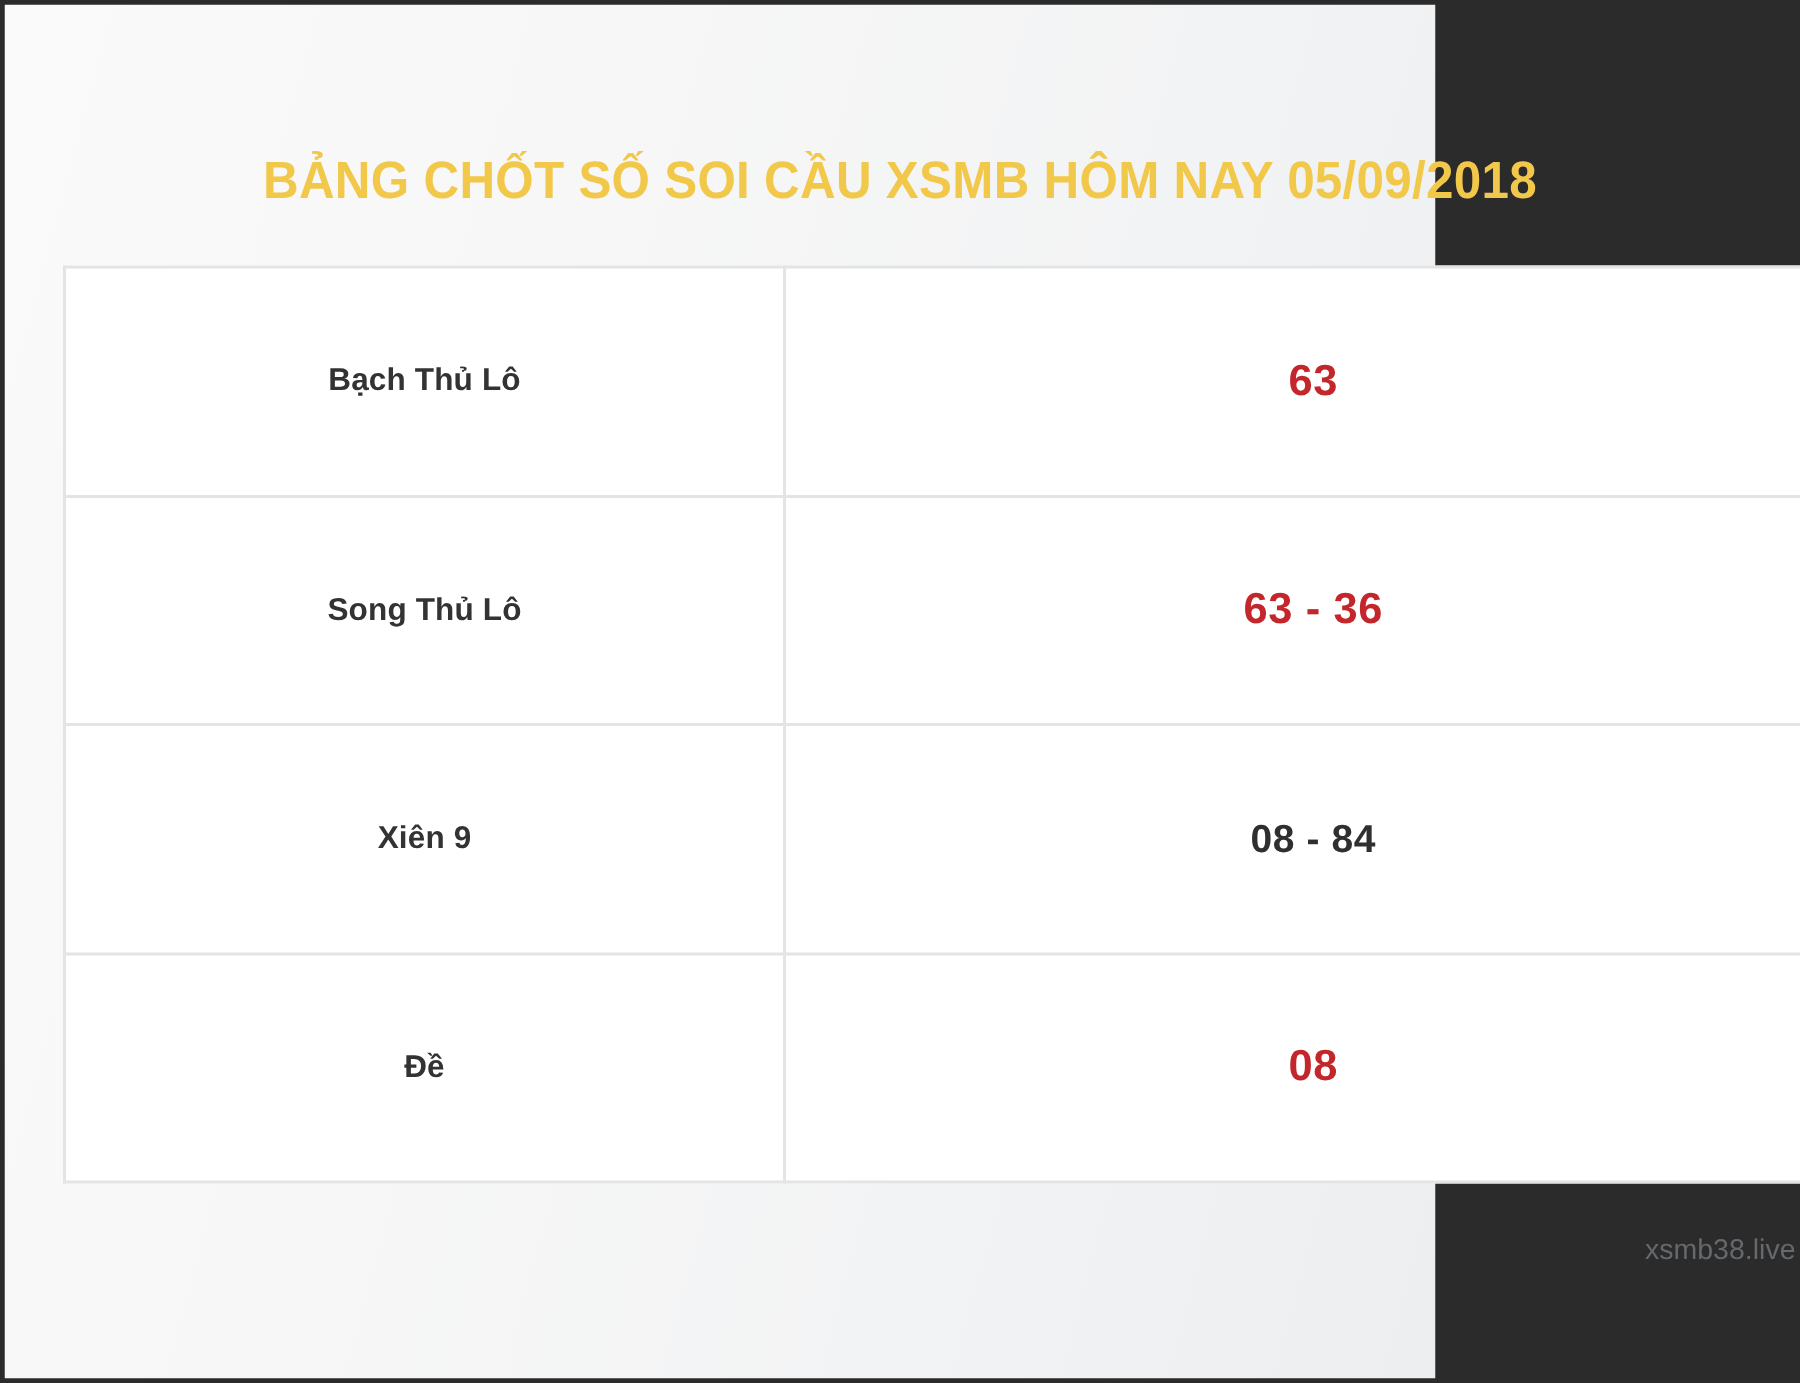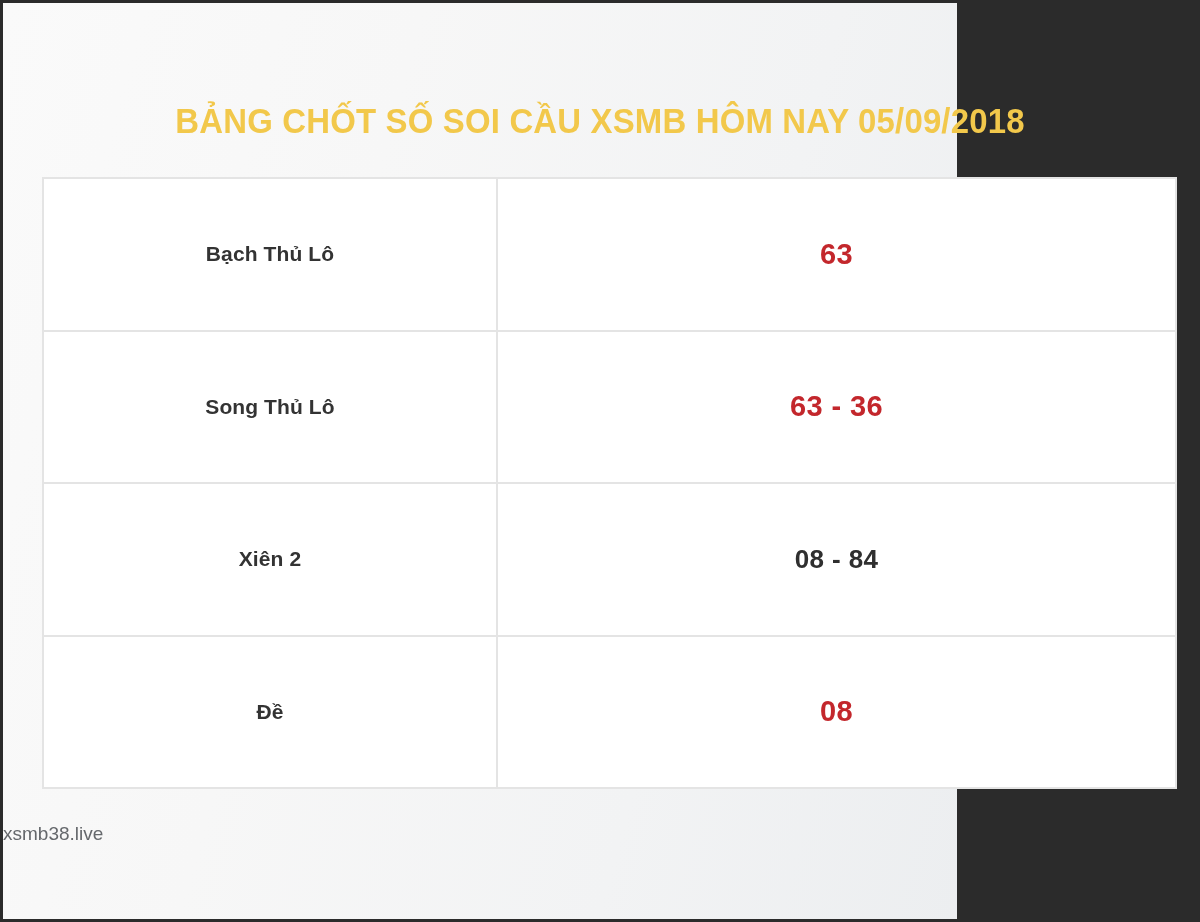--- a/index.html
+++ b/index.html
@@ -66,21 +66,21 @@
     border-collapse: collapse;
     table-layout: fixed;
     background: #ffffff;
   }
 
   table.chot-table td {
     border: 2px solid #e4e4e4;
     background: #ffffff;
     text-align: center;
     vertical-align: middle;
-    padding: 3px;
+    padding: 16px;
     height: 87px;
   }
 
   td.col-label {
     width: 446px;
     font-size: 21px;
     font-weight: 700;
     color: #333333;
     letter-spacing: 0.1px;
   }
@@ -97,21 +97,21 @@
     color: #c3272c;
     font-size: 29px;
   }
 
   
   .footer {
     position: absolute;
     left: 0;
     top: 818px;
     width: 1194px;
-    text-align: left;
+    text-align: right;
     font-size: 19px;
     line-height: 26px;
     font-weight: 400;
     color: #65686c;
     font-family: "Liberation Sans", "DejaVu Sans", sans-serif;
   }
 </style>
 </head>
 <body>
 
@@ -128,21 +128,21 @@
             <td class="col-label">Bạch Thủ Lô</td>
             <td class="col-value accent">63</td>
           </tr>
 
           <tr>
             <td class="col-label">Song Thủ Lô</td>
             <td class="col-value accent">63 - 36</td>
           </tr>
 
           <tr>
-            <td class="col-label">Xiên 2</td>
+            <td class="col-label">Xiên 9</td>
             <td class="col-value">08 - 84</td>
           </tr>
 
 
           <tr>
             <td class="col-label">Đề</td>
             <td class="col-value accent">08</td>
           </tr>
 
 

